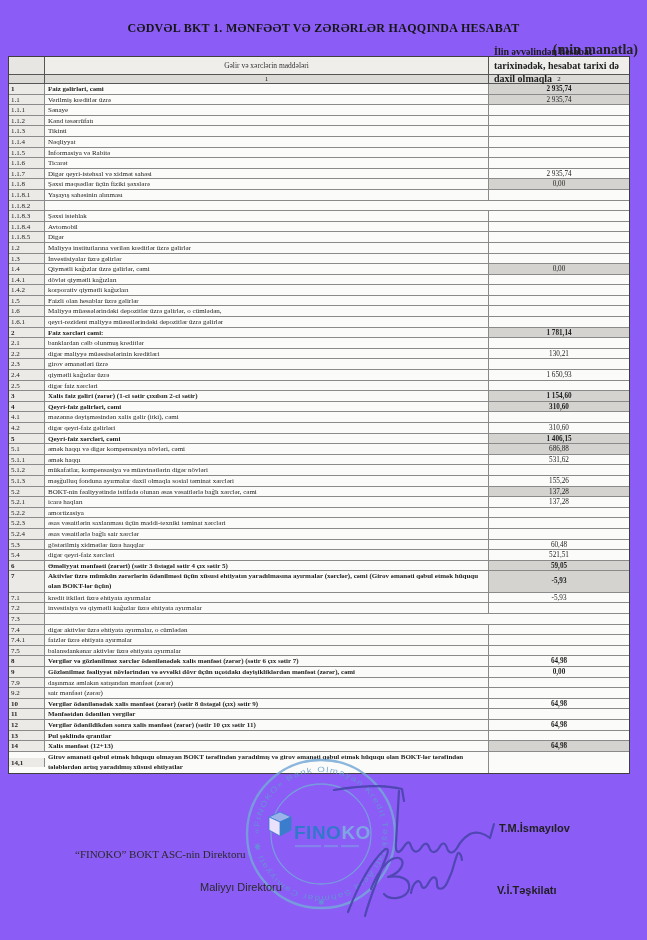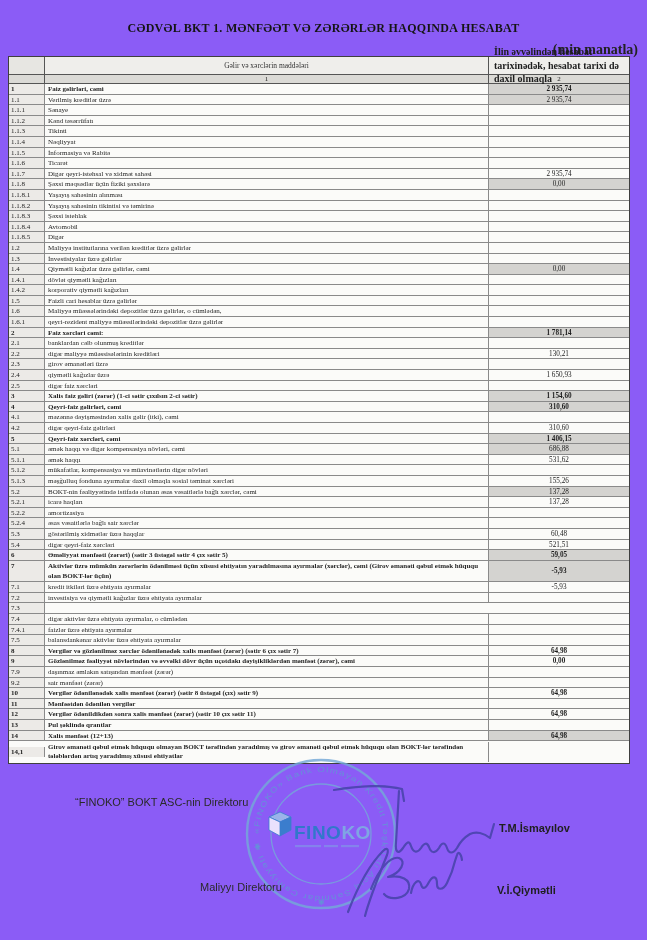--- a/index.html
+++ b/index.html
@@ -121,21 +121,20 @@
           <div class="c-desc">Şəxsi məqsədlər üçün fiziki şəxslərə</div>
           <div class="c-val shaded">0,00</div>
         </div>
         <div class="row">
           <div class="c-num">1.1.8.1</div>
           <div class="c-desc">Yaşayış sahəsinin alınması</div>
           <div class="c-val"></div>
         </div>
         <div class="row">
           <div class="c-num">1.1.8.2</div>
-          <div class="c-desc">Yaşayış sahəsinin tikintisi və təmirinə</div>
           <div class="c-val"></div>
         </div>
         <div class="row">
           <div class="c-num">1.1.8.3</div>
           <div class="c-desc">Şəxsi istehlak</div>
           <div class="c-val"></div>
         </div>
         <div class="row">
           <div class="c-num">1.1.8.4</div>
           <div class="c-desc">Avtomobil</div>
@@ -166,21 +165,21 @@
           <div class="c-desc">dövlət qiymətli kağızları</div>
           <div class="c-val"></div>
         </div>
         <div class="row">
           <div class="c-num">1.4.2</div>
           <div class="c-desc">korporativ qiymətli kağızları</div>
           <div class="c-val"></div>
         </div>
         <div class="row">
           <div class="c-num">1.5</div>
-          <div class="c-desc">Faizli cari hesablar üzrə gəlirlər</div>
+          <div class="c-desc">Faizli olan hesablar üzrə gəlirlər</div>
           <div class="c-val"></div>
         </div>
         <div class="row">
           <div class="c-num">1.6</div>
           <div class="c-desc">Maliyyə müəssələrindəki depozitlər üzrə gəlirlər, o cümlədən,</div>
           <div class="c-val"></div>
         </div>
         <div class="row">
           <div class="c-num">1.6.1</div>
           <div class="c-desc">qeyri-rezident maliyyə müəssilərindəki depozitlər üzrə gəlirlər</div>
@@ -267,20 +266,25 @@
           <div class="c-val shaded">137,28</div>
         </div>
         <div class="row">
           <div class="c-num">5.2.1</div>
           <div class="c-desc">icarə haqları</div>
           <div class="c-val">137,28</div>
         </div>
         <div class="row">
           <div class="c-num">5.2.2</div>
           <div class="c-desc">amortizasiya</div>
+          <div class="c-val"></div>
+        </div>
+        <div class="row">
+          <div class="c-num">5.2.3</div>
+          <div class="c-desc">əsas vəsaitlərin saxlanması üçün maddi-texniki təminat xərcləri</div>
           <div class="c-val"></div>
         </div>
         <div class="row">
           <div class="c-num">5.2.4</div>
           <div class="c-desc">əsas vəsaitlərlə bağlı sair xərclər</div>
           <div class="c-val"></div>
         </div>
         <div class="row">
           <div class="c-num">5.3</div>
           <div class="c-desc">göstərilmiş xidmətlər üzrə haqqlar</div>
@@ -416,18 +420,18 @@
         <path d="M 81 23 L 78 74 C 77 84 80 87 85 80 C 89 74 91 72 93 78 C 95 84 99 86 103 80 C 106 75 109 74 111 79 C 113 85 117 86 121 80 C 124 74 127 74 129 80 C 131 86 135 86 139 80 C 142 74 147 69 152 66 C 158 63 166 65 172 70 L 176 56"></path>
       </g>
       <g>
         <path d="M 30 144 C 40 118 53 95 65 83 C 69 79 71 81 69 87 C 61 107 51 132 47 148"></path>
         <path d="M 53 121 C 61 100 73 88 81 90 C 89 93 83 105 70 109 C 83 107 93 111 91 121 C 88 131 72 133 66 126"></path>
         <path d="M 93 125 C 95 114 101 110 103 116 C 104 121 107 122 111 114 C 115 107 119 108 119 116 C 119 122 125 123 129 115 C 132 109 135 102 137 93 L 139 87 C 140 83 143 85 144 92"></path>
       </g>
     </g>
   </svg>
 
-  <div class="footer-label" style="left:75px;top:796px;">“FINOKO” BOKT ASC-nin Direktoru</div>
+  <div class="footer-label" style="left:75px;top:848px;font-family:Liberation Serif, serif;">“FINOKO” BOKT ASC-nin Direktoru</div>
   <div class="footer-name" style="left:499px;top:822px;">T.M.İsmayılov</div>
   <div class="footer-label" style="left:200px;top:881px;">Maliyyı Direktoru</div>
-  <div class="footer-name" style="left:497px;top:884px;">V.İ.Qiymətli</div>
+  <div class="footer-name" style="left:497px;top:884px;">V.İ.Təşkilatı</div>
 
 </div>
 
 </body></html>

